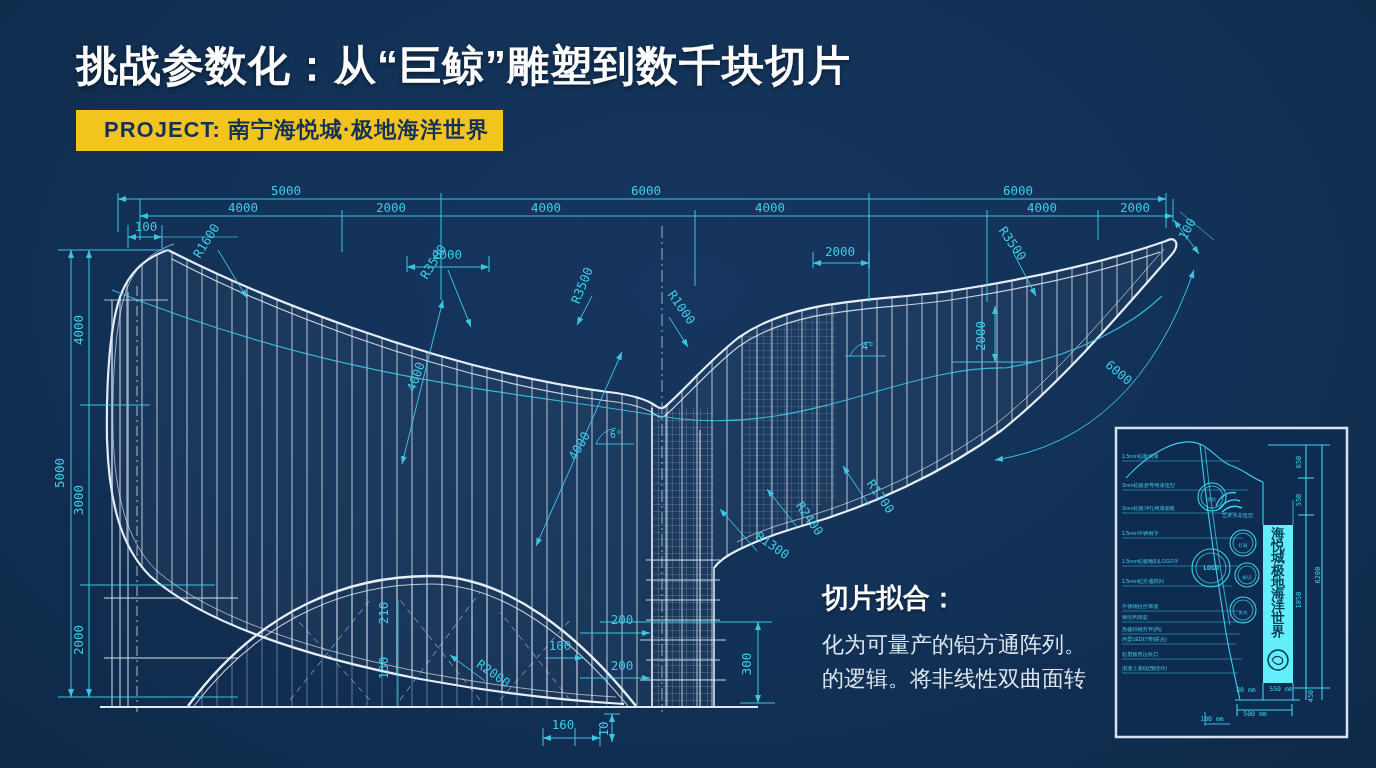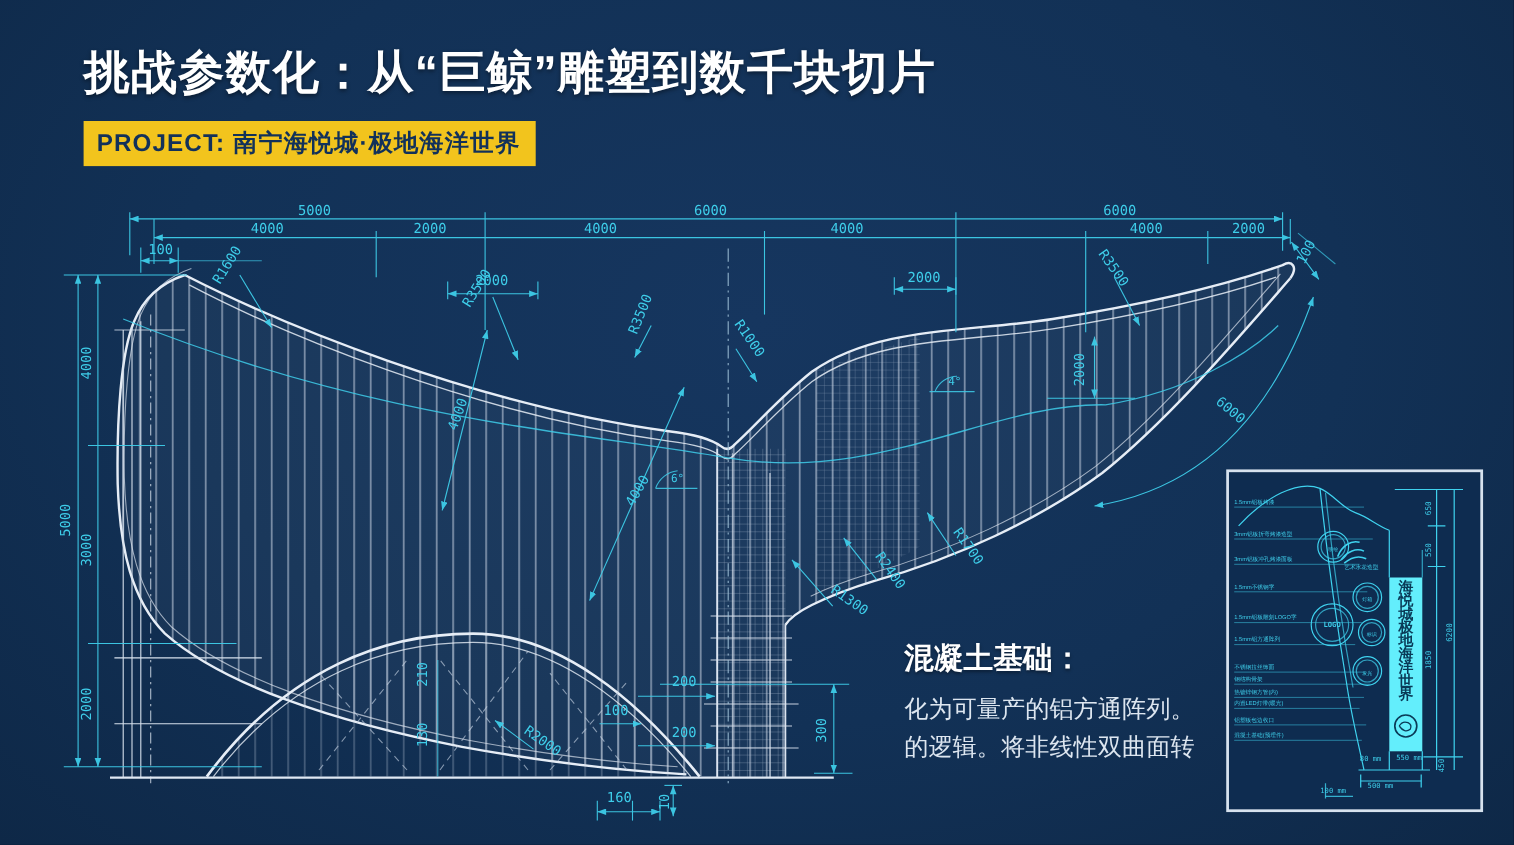--- a/index.html
+++ b/index.html
@@ -4,21 +4,21 @@
 <style>
   html,body{margin:0;padding:0;background:#0b1f3a;}
   .slide{position:relative;width:1376px;height:768px;overflow:hidden;
     background:radial-gradient(ellipse at 50% 38%, #16365f 0%, #123156 55%, #0e2847 100%);
     font-family:"Liberation Sans", sans-serif;}
   .slide *{box-sizing:border-box;}
   #bp{position:absolute;left:0;top:0;width:1376px;height:768px;}
   .hdr{position:absolute;left:76px;top:38px;z-index:3;}
   .title{color:#ffffff;font-size:42px;font-weight:bold;letter-spacing:1px;
     text-shadow:0 2px 4px rgba(0,0,0,.45);white-space:nowrap;}
-  .badge{display:inline-block;margin-top:16px;padding:5px 14px 6px 12px;
+  .badge{display:inline-block;margin-top:16px;padding:5px 14px 6px 28px;
     font-size:22px;font-weight:bold;letter-spacing:1px;}
   .tech{position:absolute;left:822px;top:580px;width:310px;z-index:3;color:#eef3f9;}
   .tech h3{margin:0 0 12px 0;font-size:27px;font-weight:bold;color:#ffffff;
     text-shadow:0 2px 3px rgba(0,0,0,.4);}
   .tech .ln{font-size:22px;line-height:34px;color:#dde6f0;white-space:nowrap;}
   text.dimtxt{font-family:"DejaVu Sans Mono", monospace;}
   text.cjk{font-family:"Liberation Sans", sans-serif;}
 </style>
 </head>
 <body>
@@ -324,18 +324,18 @@
         </g>
     </g>
   </svg>
 
   <div class="hdr">
     <div class="title">挑战参数化：从“巨鲸”雕塑到数千块切片</div>
     <div class="badge" id="badge" style="background: rgb(242, 196, 29); color: rgb(18, 49, 90);">PROJECT: 南宁海悦城·极地海洋世界</div>
   </div>
 
   <div class="tech">
-    <h3>混凝土基础：</h3>
+    <h3>切片拟合：</h3>
     <div class="ln">化为可量产的铝方通阵列。</div>
     <div class="ln">的逻辑。将非线性双曲面转</div>
   </div>
 
 </div>
 
 </body></html>

